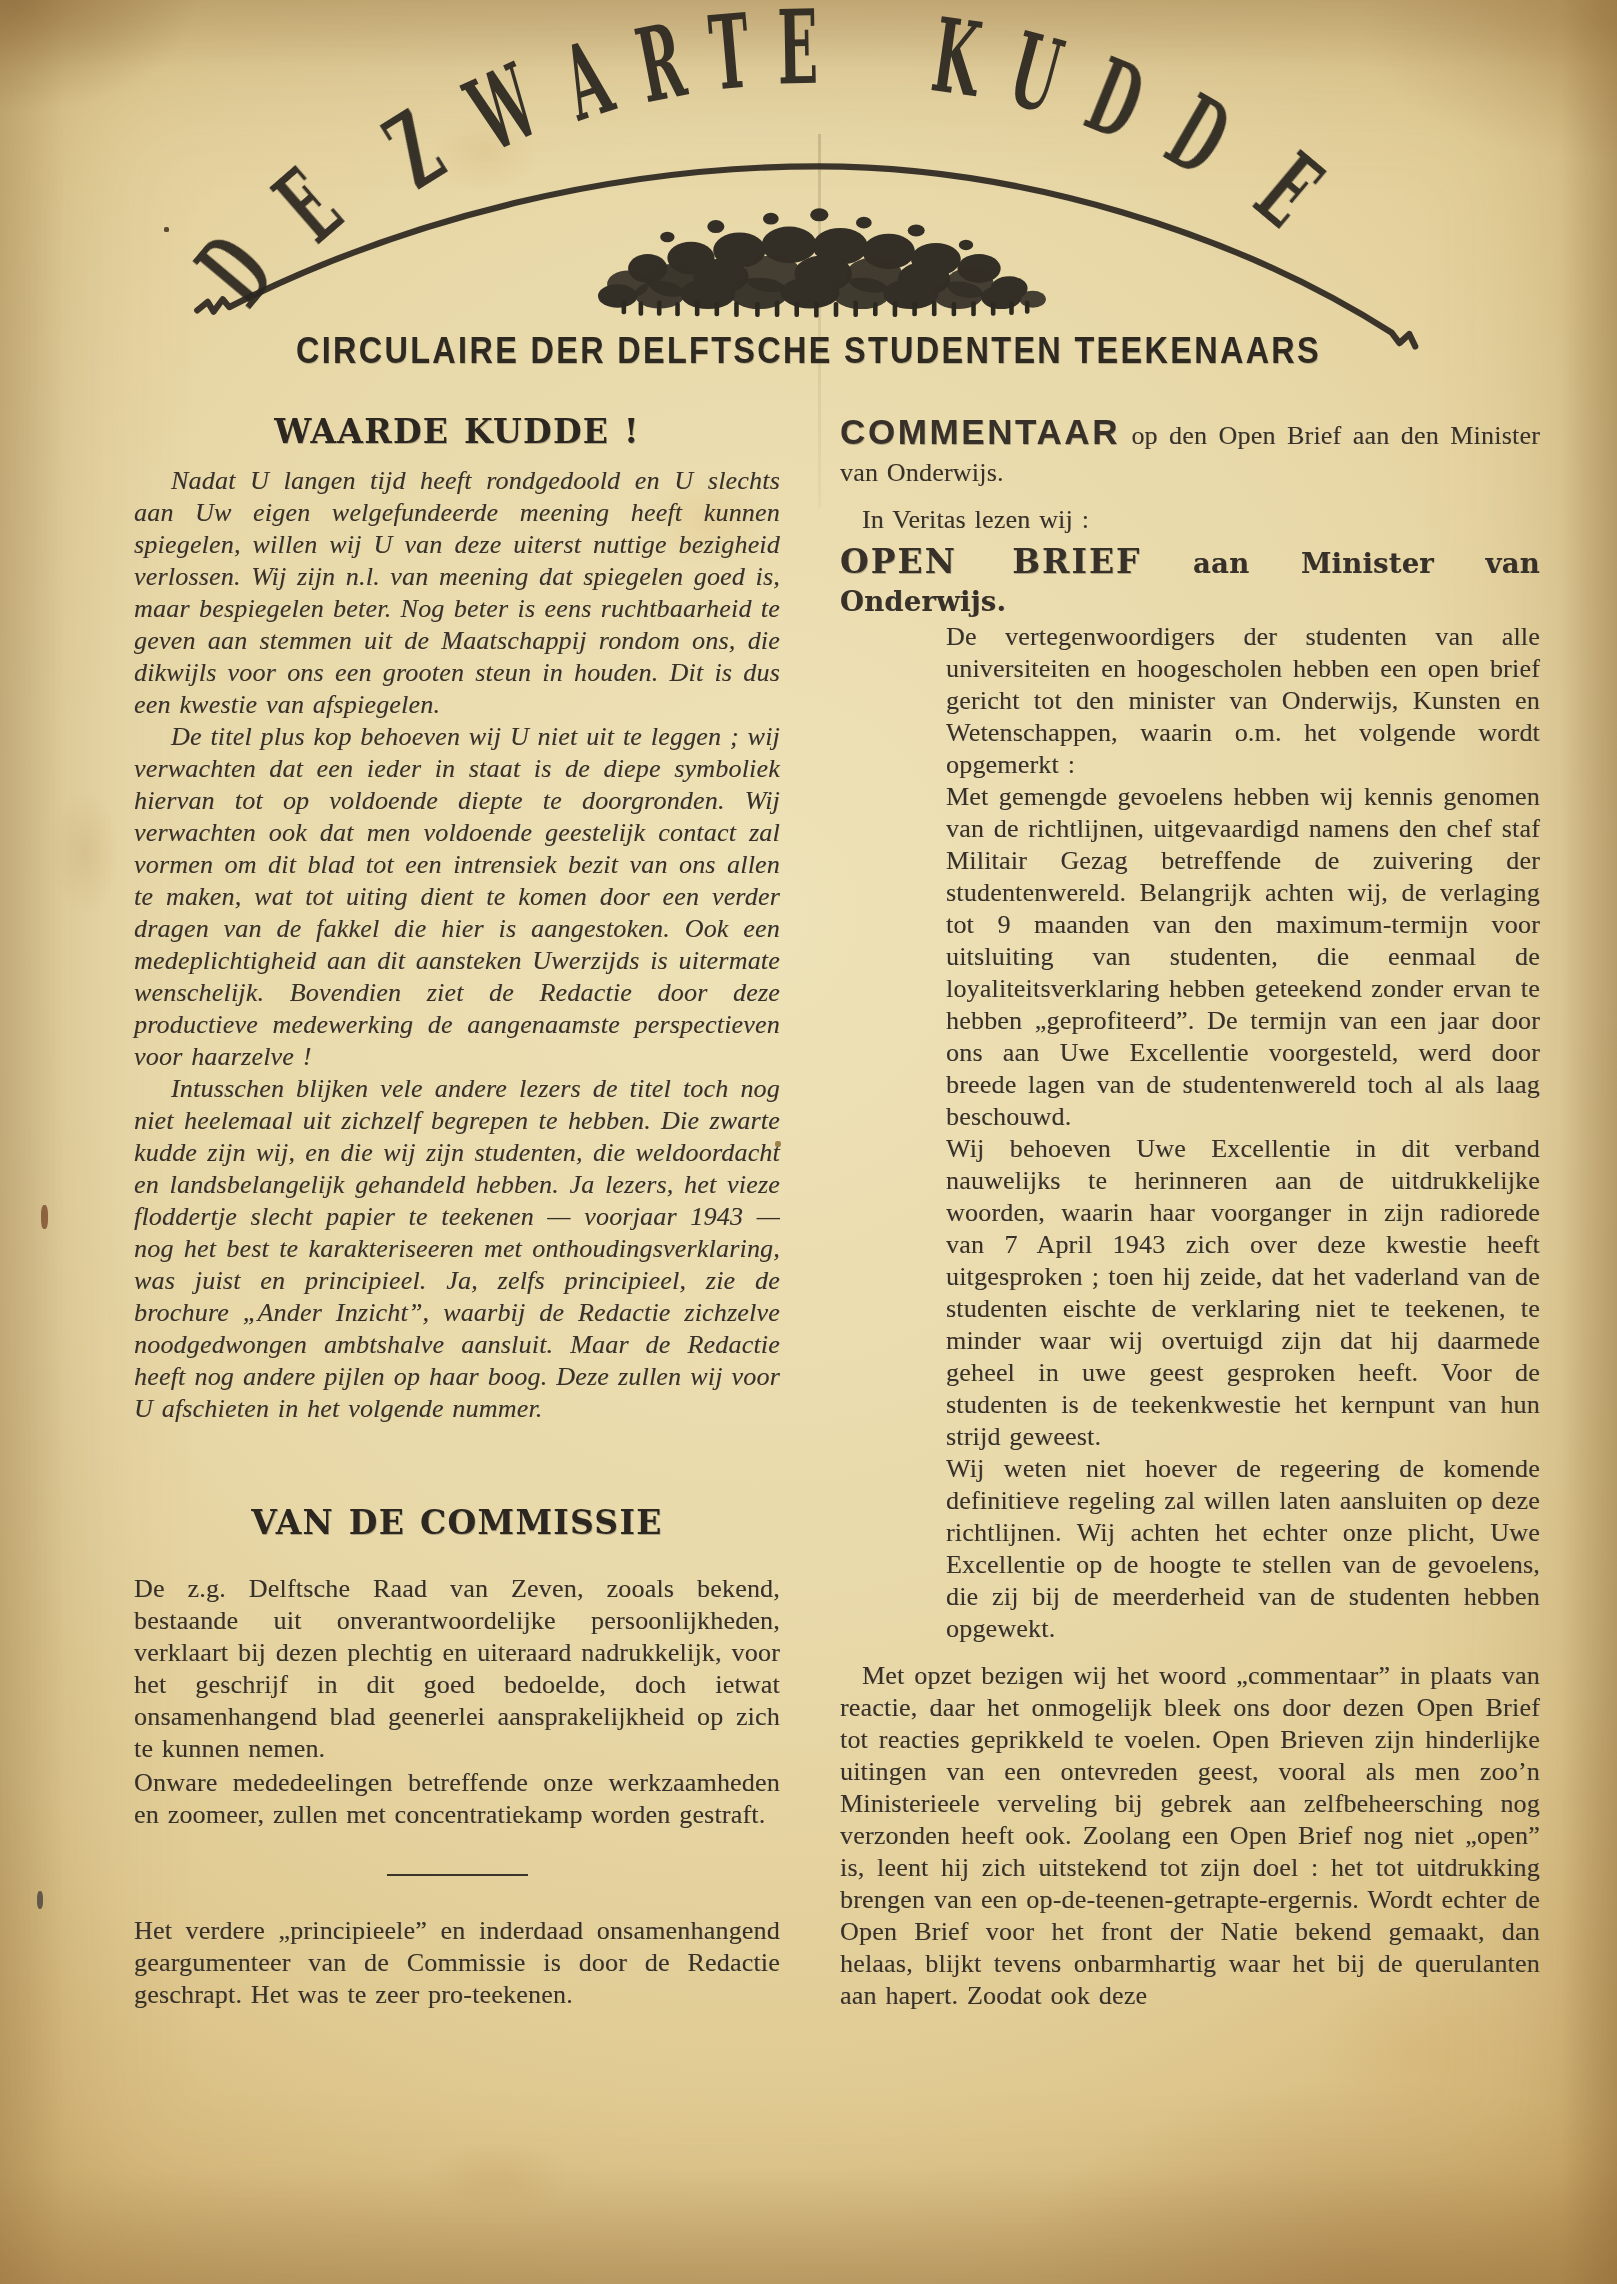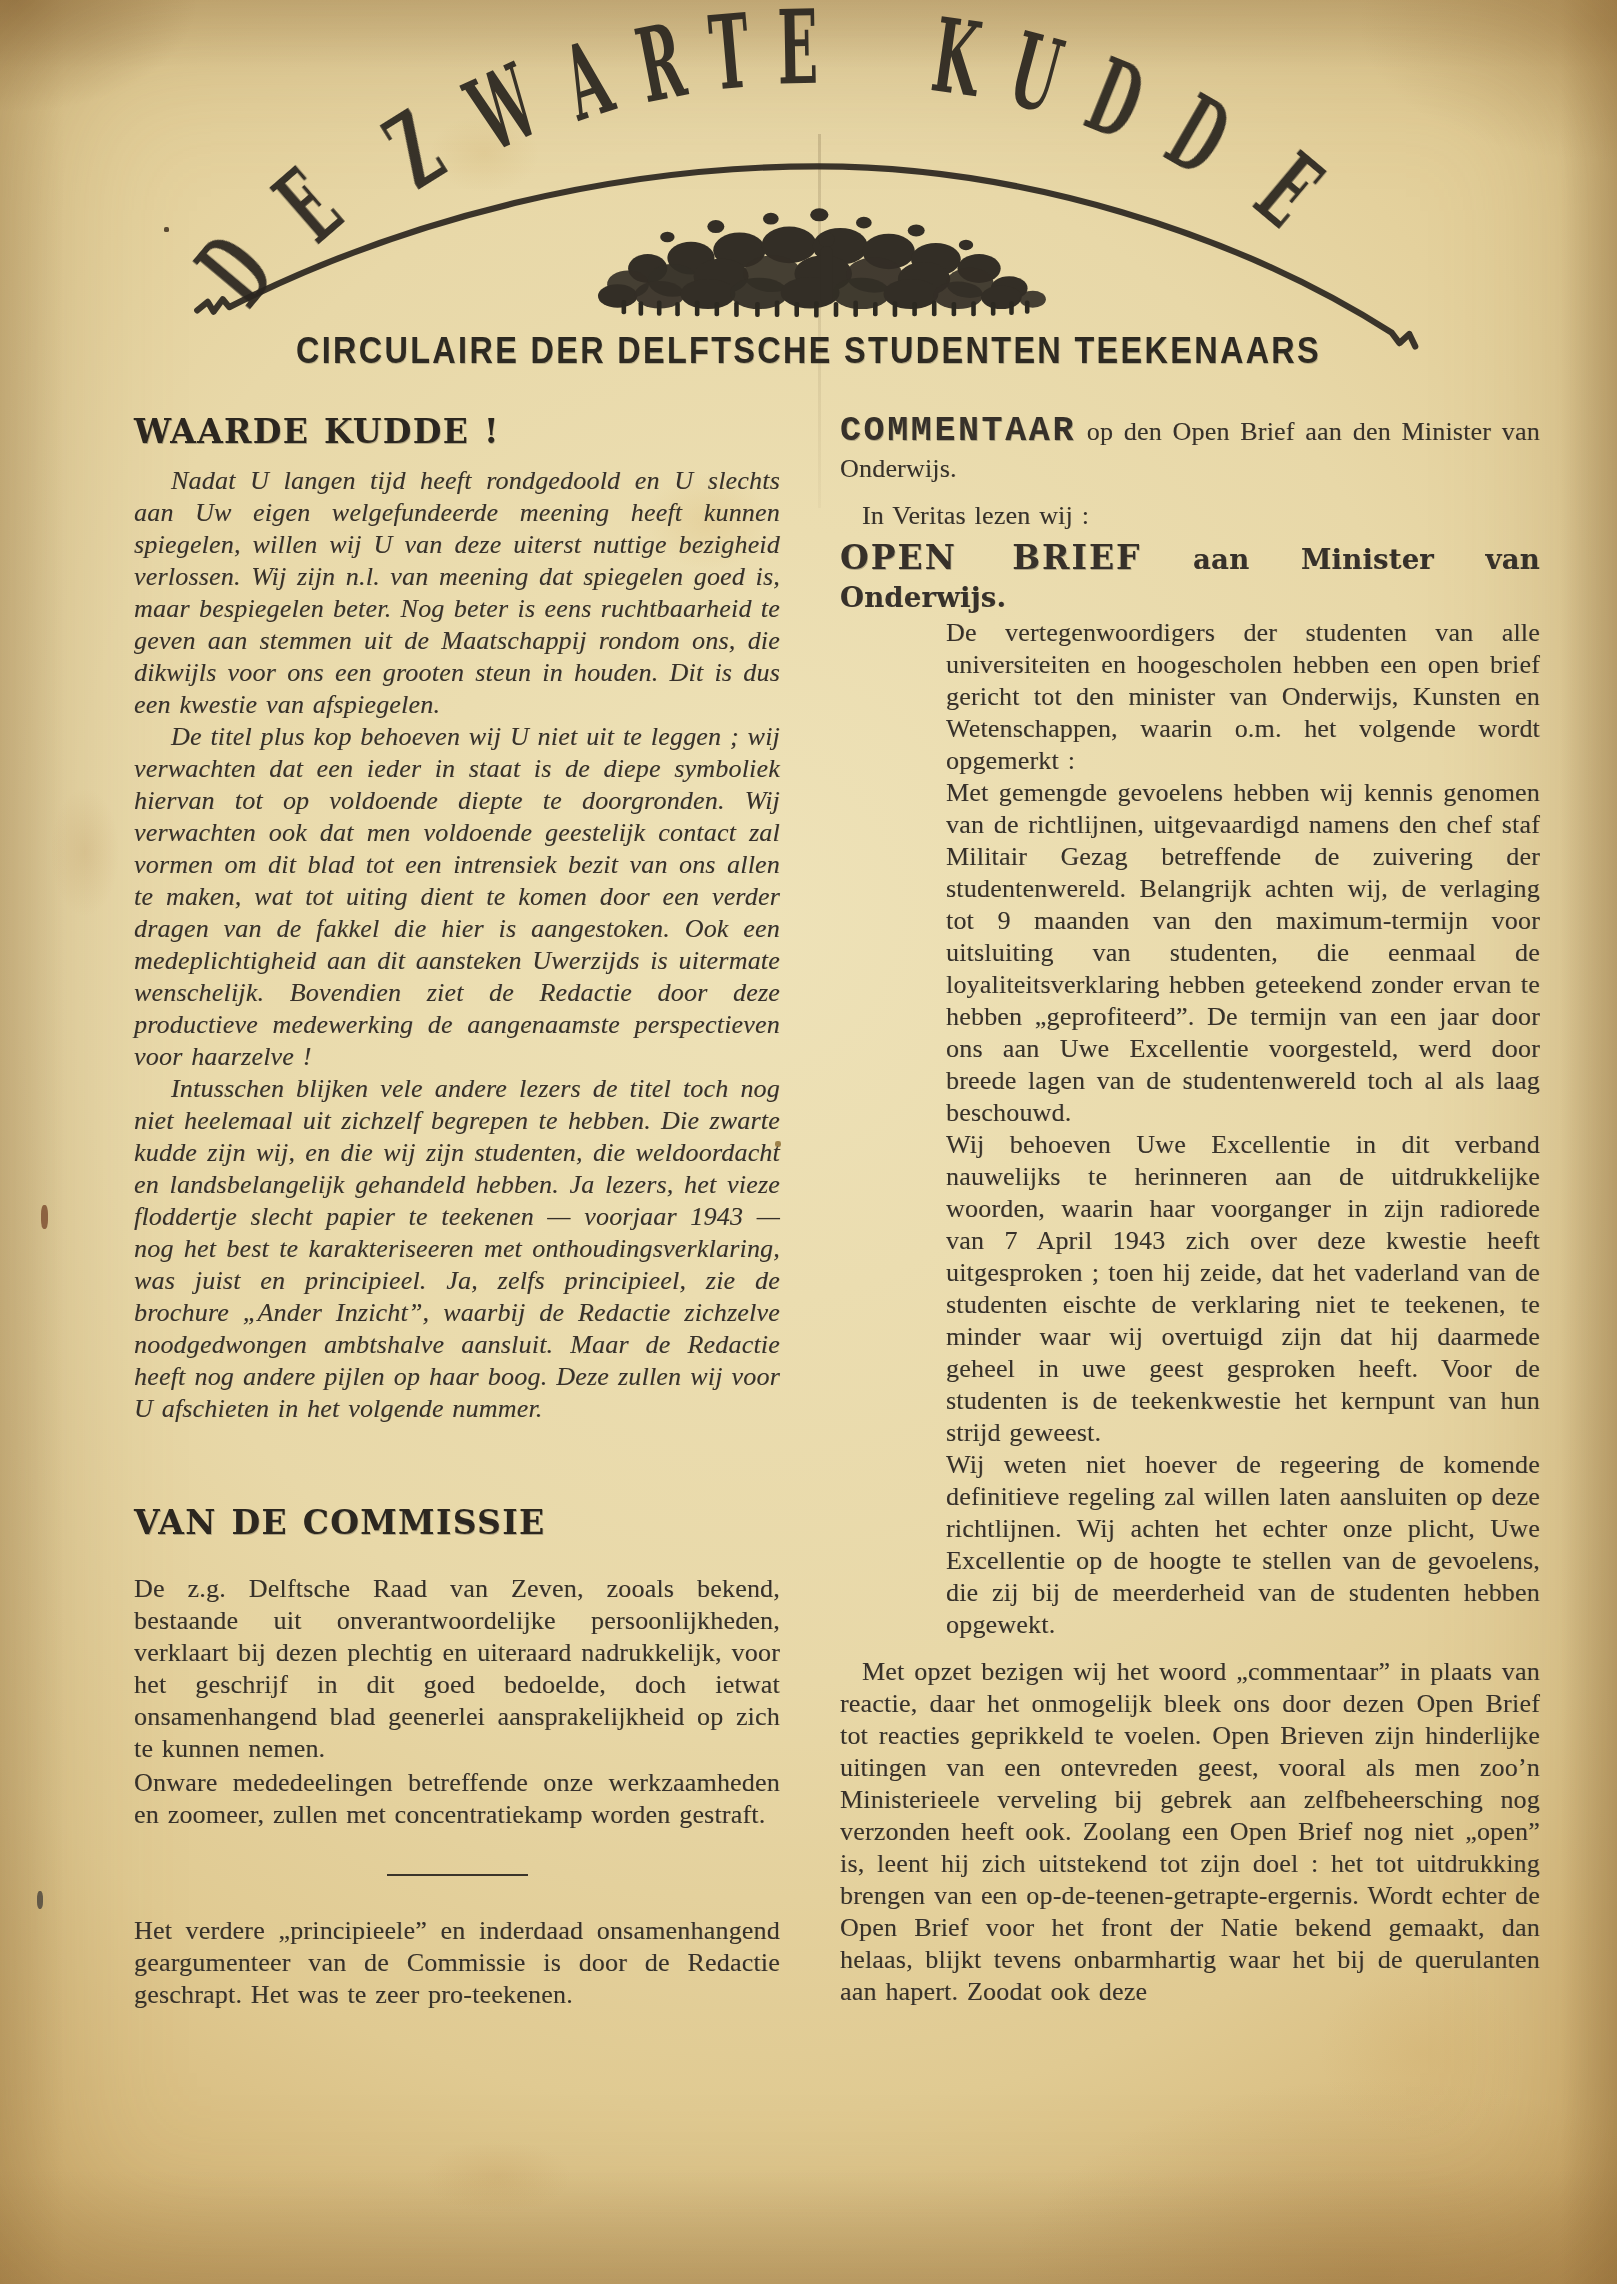--- a/index.html
+++ b/index.html
@@ -31,26 +31,26 @@
 
   .col{position:absolute;top:413px;font-size:26px;line-height:32px;text-align:justify;
        letter-spacing:0.2px;word-spacing:2px;color:#37312a;
        text-shadow:0.4px 0.4px 0 rgba(55,49,42,.28);}
   .col-left{left:134px;width:646px;}
   .col-right{left:840px;width:700px;}
   .col p{margin:0;}
   .indent{text-indent:37px;font-style:italic;}
   .indent-sm{text-indent:22px;}
   h2{font-family:"DejaVu Serif",serif;font-weight:bold;font-size:33px;letter-spacing:1.3px;
-     color:#2c2720;margin:0;line-height:38px;text-align:left;
+     color:#2c2720;margin:0;line-height:38px;text-align:center;
      text-shadow:0.7px 0.7px 0 rgba(44,39,32,.3);}
   .h-waarde{margin-bottom:14.4px;}
   .h-commissie{margin-top:79px;margin-bottom:31px;}
   .heading-line{line-height:37px;margin-bottom:3.9px !important;}
-  .h-bold{font-family:Liberation Mono, monospace;font-weight:bold;font-size:35px;letter-spacing:2.6px;
+  .h-bold{font-family:Liberation Sans, sans-serif;font-weight:bold;font-size:35px;letter-spacing:2.6px;
           text-shadow:0.7px 0.7px 0 rgba(44,39,32,.3);}
   .ob-line{margin-top:6.6px !important;line-height:37px;}
   .ob-big{font-family:"DejaVu Serif",serif;font-weight:bold;font-size:33px;letter-spacing:2px;
           text-shadow:0.7px 0.7px 0 rgba(44,39,32,.3);}
   .ob-rest{font-weight:bold;font-size:27.5px;font-family:"DejaVu Serif",serif;}
   .intro-line{margin-top:13px !important;}
   .letter{margin-left:106px;}
   .closing{margin-top:15.7px !important;}
   .divider{width:141px;border:none;border-top:2.6px solid #3a342b;margin:43px auto 39px auto;}
   .onware{margin-top:1.3px !important;}

